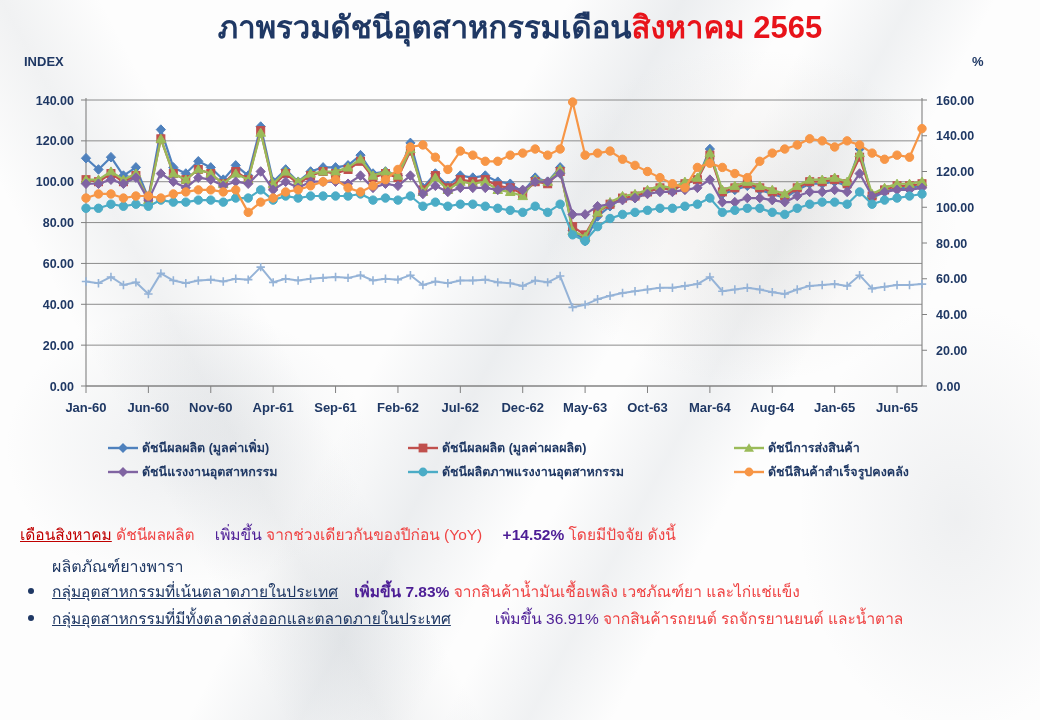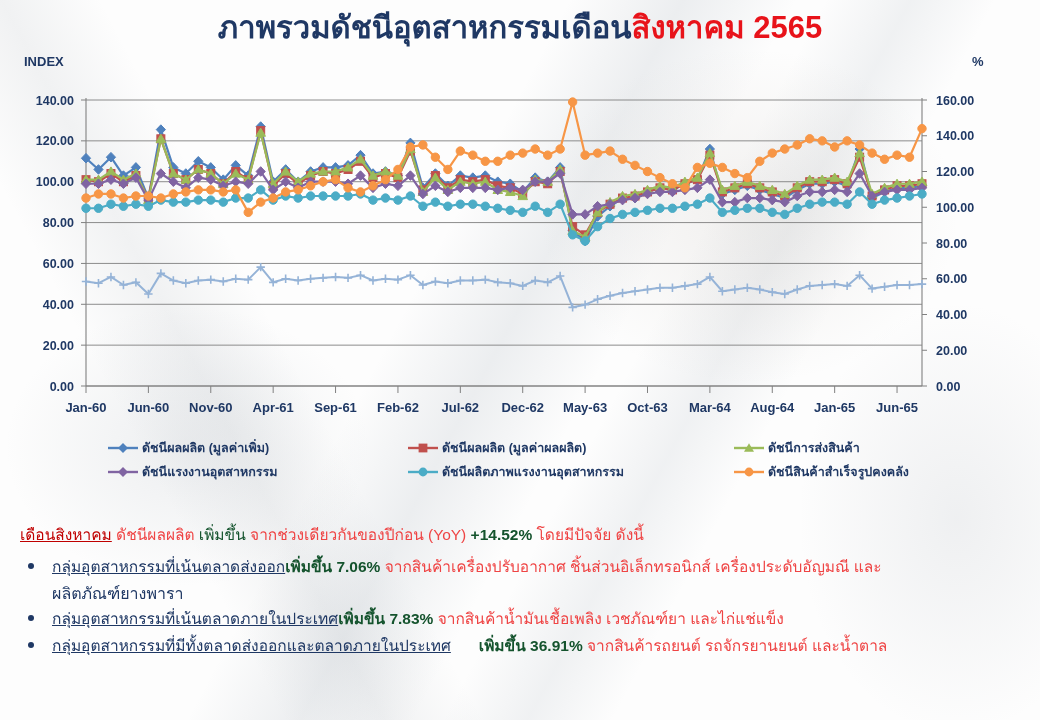--- a/index.html
+++ b/index.html
@@ -52,21 +52,21 @@
   #legend{position:absolute;left:16px;top:438px;width:1040px;height:72px;}
   .legend-item{position:absolute;display:flex;align-items:center;white-space:nowrap;}
   .legend-swatch{width:30px;height:14px;margin-right:4px;flex:0 0 auto;}
   .legend-text{font-size:12.5px;font-weight:bold;color:#1F3864;
     font-family:"Liberation Sans","DejaVu Sans",sans-serif;}
 
   
   #summary{position:absolute;left:20px;top:524px;width:1010px;color:#1F3864;}
   #summary-lead{font-size:15.5px;line-height:22px;margin:0 0 8px 0;white-space:nowrap;}
   .u-red{color:#C00000;text-decoration:underline;}
-  .u-green{color:#14532d;}
+  .u-green{color:#4c1d95;margin-left:16px;}
   .u-navy{color:#ef4444;}
   .bullets{list-style:none;margin:0;padding:0;}
   .bullet-row{position:relative;padding-left:32px;font-size:15.5px;line-height:25px;margin-bottom:2px;}
   .bullet-dot{position:absolute;left:8px;top:9px;width:6px;height:6px;border-radius:50%;background:#1F3864;}
   .b-under{text-decoration:underline;color:#1F3864;}
   .cont-line{padding-left:32px;font-size:16px;line-height:25px;color:#1F3864;}
 </style>
 </head>
 <body>
 
@@ -707,20 +707,19 @@
       <line x1="0" y1="7" x2="30" y2="7" stroke="#F79646" stroke-width="2.4"></line>
       <circle cx="15" cy="7" r="4.4" fill="#F79646"></circle>
           </svg></span>
         <span class="legend-text">ดัชนีสินค้าสำเร็จรูปคงคลัง</span>
       </div>
     </div>
 
   <div id="summary">
     <p id="summary-lead"><span class="u-red">เดือนสิงหาคม</span><span class="u-navy"> ดัชนีผลผลิต </span><span class="u-green">เพิ่มขึ้น</span><span class="u-navy"> จากช่วงเดียวกันของปีก่อน (YoY) </span><span class="u-green" style="font-weight: bold;">+14.52%</span><span class="u-navy"> โดยมีปัจจัย ดังนี้</span></p>
     <ul class="bullets" id="bullet-list">
-        <li class="bullet-row"><span class="bullet-dot"></span><span class="b-under">กลุ่มอุตสาหกรรมที่เน้นตลาดส่งออก</span><span class="u-green" style="font-weight: bold;">เพิ่มขึ้น 7.06%</span><span class="u-navy"> จากสินค้าเครื่องปรับอากาศ ชิ้นส่วนอิเล็กทรอนิกส์ เครื่องประดับอัญมณี และ</span></li>
         <li class="cont-line">ผลิตภัณฑ์ยางพารา</li>
         <li class="bullet-row"><span class="bullet-dot"></span><span class="b-under">กลุ่มอุตสาหกรรมที่เน้นตลาดภายในประเทศ</span><span class="u-green" style="font-weight: bold;">เพิ่มขึ้น 7.83%</span><span class="u-navy"> จากสินค้าน้ำมันเชื้อเพลิง เวชภัณฑ์ยา และไก่แช่แข็ง</span></li>
-        <li class="bullet-row"><span class="bullet-dot"></span><span class="b-under">กลุ่มอุตสาหกรรมที่มีทั้งตลาดส่งออกและตลาดภายในประเทศ</span><span class="u-green" style="font-weight: bold; padding-left: 28px;">เพิ่มขึ้น 36.91%</span><span class="u-navy"> จากสินค้ารถยนต์ รถจักรยานยนต์ และน้ำตาล</span></li>
+        <li class="bullet-row"><span class="bullet-dot"></span><span class="b-under">กลุ่มอุตสาหกรรมที่มีทั้งตลาดส่งออกและตลาดภายในประเทศ</span><span class="u-green" style="font-weight: normal; padding-left: 28px;">เพิ่มขึ้น 36.91%</span><span class="u-navy"> จากสินค้ารถยนต์ รถจักรยานยนต์ และน้ำตาล</span></li>
       </ul>
   </div>
 
 </div>
 
 </body></html>

